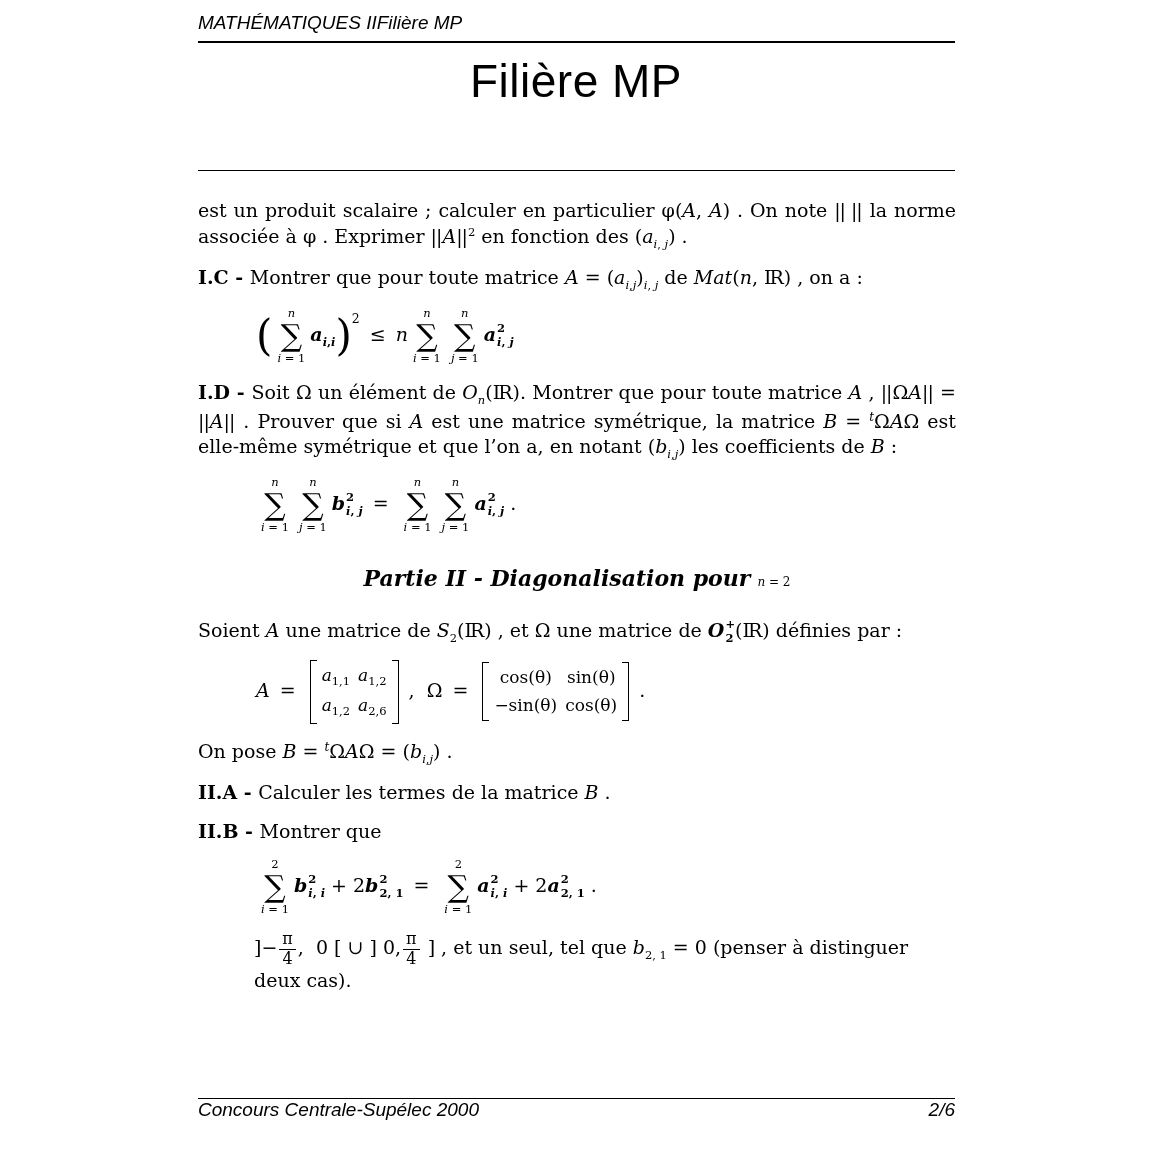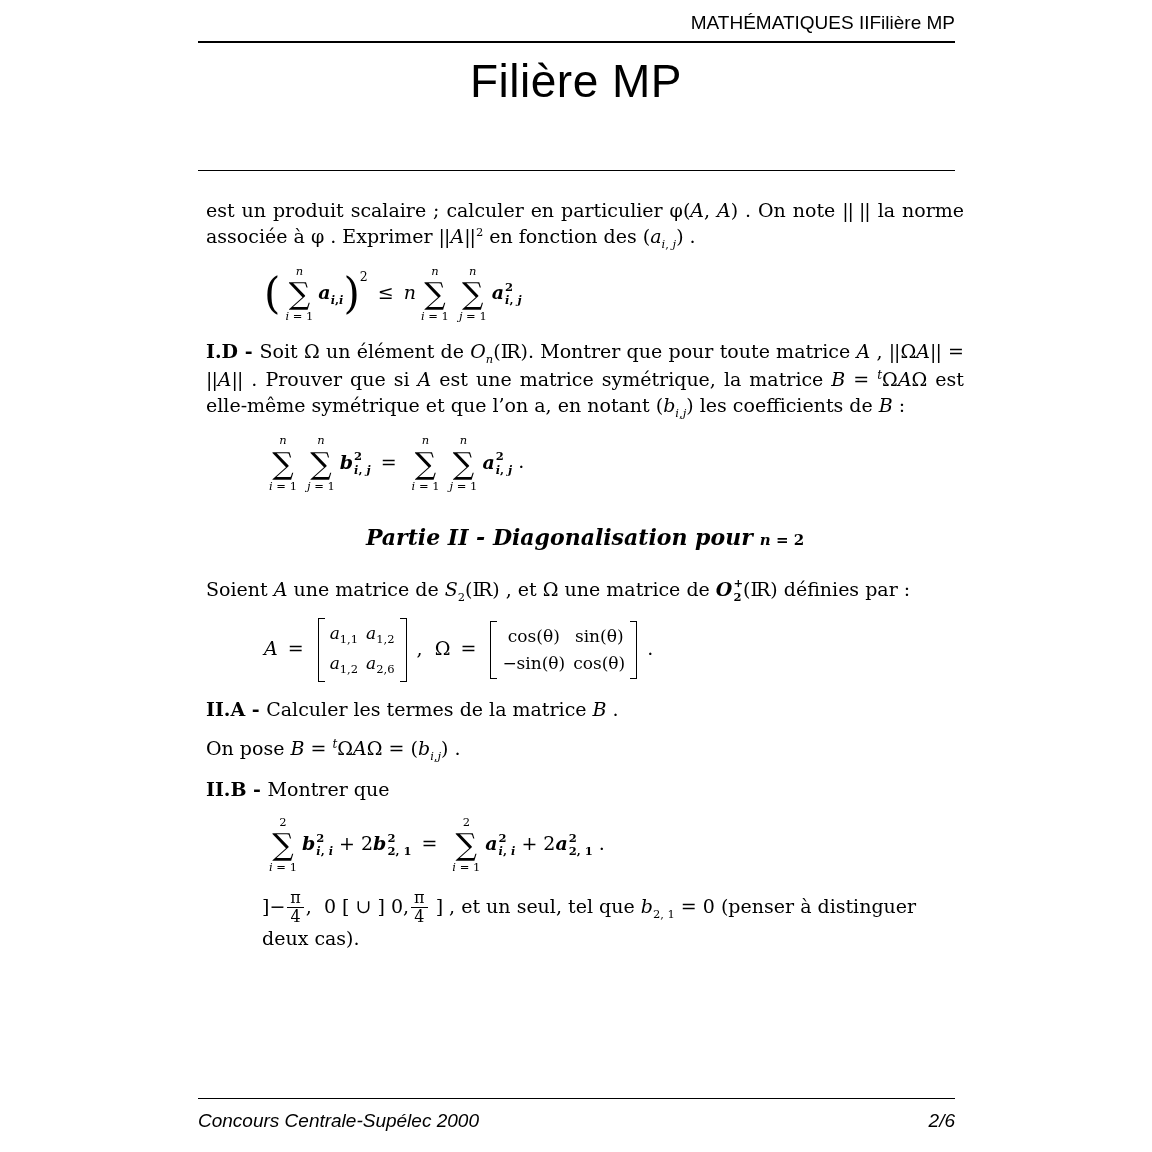--- a/index.html
+++ b/index.html
@@ -7,38 +7,38 @@
   body { width: 1152px; height: 1152px; }
   .page {
     position: relative; width: 1152px; height: 1152px;
     background: #ffffff; color: #000;
     font-family: "DejaVu Serif", serif; overflow: hidden;
   }
 
   
   .runhead {
     position: absolute; top: 12px; left: 198px; right: 197px;
-    display: flex; justify-content: flex-end;
+    display: flex; justify-content: flex-start;
     font-family: "Liberation Sans", sans-serif;
-    font-size: 19px;
+    font-style: italic; font-size: 19px;
   }
   .rule { position: absolute; left: 198px; right: 197px; border-top: 2px solid #000; }
   .rule-top { top: 41px; }
   .rule-title { top: 170px; border-top-width: 1.5px; }
 
   .doc-title {
     position: absolute; top: 54px; left: 0; width: 100%;
     text-align: center;
     font-family: "Liberation Sans", sans-serif;
     font-size: 46px; letter-spacing: 0.5px;
   }
 
   
   .body {
-    position: absolute; top: 198px; left: 206px; width: 758px;
+    position: absolute; top: 198px; left: 198px; width: 758px;
     font-size: 19px; line-height: 1.36; text-align: justify;
   }
   .para { margin: 0 0 13px 0; }
   sub { font-size: 11.5px; }
   sup { font-size: 11.5px; }
   .tsup { font-size: 12px; vertical-align: 7px; }
   .dbar { font-style: normal; letter-spacing: -1px; margin-right: 1px; }
   .bb { font-style: normal; letter-spacing: -2px; margin-right: 2px; }
 
   
@@ -68,26 +68,26 @@
     font-size: 17px; text-align: center; align-items: center;
   }
   .frac {
     display: inline-flex; flex-direction: column; align-items: center;
     vertical-align: middle; line-height: 1.05; font-size: 16px; margin: 0 2px;
   }
   .frac .num { border-bottom: 1.3px solid #000; padding: 0 3px 1px; }
   .frac .den { padding-top: 1px; }
 
   .part-heading { text-align: center; font-size: 22px; margin: 30px 0 24px 0; }
-  .part-heading .mh { font-weight: bold; font-size: 15px; }
+  .part-heading .mh { font-weight: normal; font-size: 12px; }
 
   
   .footer {
     position: absolute; top: 1098px; left: 198px; right: 197px;
-    border-top: 1.5px solid #000; padding-top: 11px;
+    border-top: 1.5px solid #000; 
     display: flex; justify-content: space-between;
     font-family: "Liberation Sans", sans-serif;
     font-style: italic; font-size: 19px;
   }
 </style>
 </head>
 <body>
 
 <div class="page">
 
@@ -95,20 +95,21 @@
     <span>MATHÉMATIQUES II</span>
     <span>Filière MP</span>
   </div>
   <div class="rule rule-top"></div>
 
   <div class="doc-title">Filière MP</div>
   <div class="rule rule-title"></div>
 
   <div class="body">
     <p class="para">est un produit scalaire ; calculer en particulier φ(<i>A</i>, <i>A</i>) . On note <span class="dbar">|| ||</span> la norme associée à φ . Exprimer <span class="dbar">||</span><i>A</i><span class="dbar">||</span><sup>2</sup> en fonction des (<i>a</i><sub><i>i</i>, <i>j</i></sub>) .</p>
+    <p class="para"><b>I.C - </b>Montrer que pour toute matrice <i>A</i> = (<i>a</i><sub><i>i</i>,<i>j</i></sub>)<sub><i>i</i>, <i>j</i></sub> de <i>Mat</i>(<i>n</i>, <span class="bb">IR</span>) , on a :</p>
     <div class="formula"><span class="bigp">(</span><span class="sum">
           <span class="lim"><i>n</i></span>
           <span class="op">∑</span>
           <span class="lim"><i>i</i> = 1</span>
         </span><span class="v"><i>a</i><sub><i>i</i>,<i>i</i></sub></span><span class="bigp">)</span><span class="psup">2</span><span class="rel">≤</span><i>n</i><span class="sum">
           <span class="lim"><i>n</i></span>
           <span class="op">∑</span>
           <span class="lim"><i>i</i> = 1</span>
         </span><span class="sum">
           <span class="lim"><i>n</i></span>
@@ -161,22 +162,22 @@
         </span> ,&nbsp; Ω<span class="rel">=</span><span class="matrix">
           <span class="br l"></span>
           <span class="cells">
             <span>cos(θ)</span>
             <span>sin(θ)</span>
             <span>−sin(θ)</span>
             <span>cos(θ)</span>
           </span>
           <span class="br r"></span>
         </span> .</div>
+    <p class="para">On pose <i>B</i> = <sup class="tsup"><i>t</i></sup>Ω<i>A</i>Ω = (<i>b</i><sub><i>i</i>,<i>j</i></sub>) .</p>
     <p class="para"><b>II.A - </b>Calculer les termes de la matrice <i>B</i> .</p>
-    <p class="para">On pose <i>B</i> = <sup class="tsup"><i>t</i></sup>Ω<i>A</i>Ω = (<i>b</i><sub><i>i</i>,<i>j</i></sub>) .</p>
     <p class="para"><b>II.B - </b>Montrer que</p>
     <div class="formula"><span class="sum">
           <span class="lim">2</span>
           <span class="op">∑</span>
           <span class="lim"><i>i</i> = 1</span>
         </span><span class="v"><i>b</i><span class="ss">
             <span>2</span>
             <span><i>i</i>, <i>i</i></span>
           </span></span> + 2<span class="v"><i>b</i><span class="ss">
             <span>2</span>

